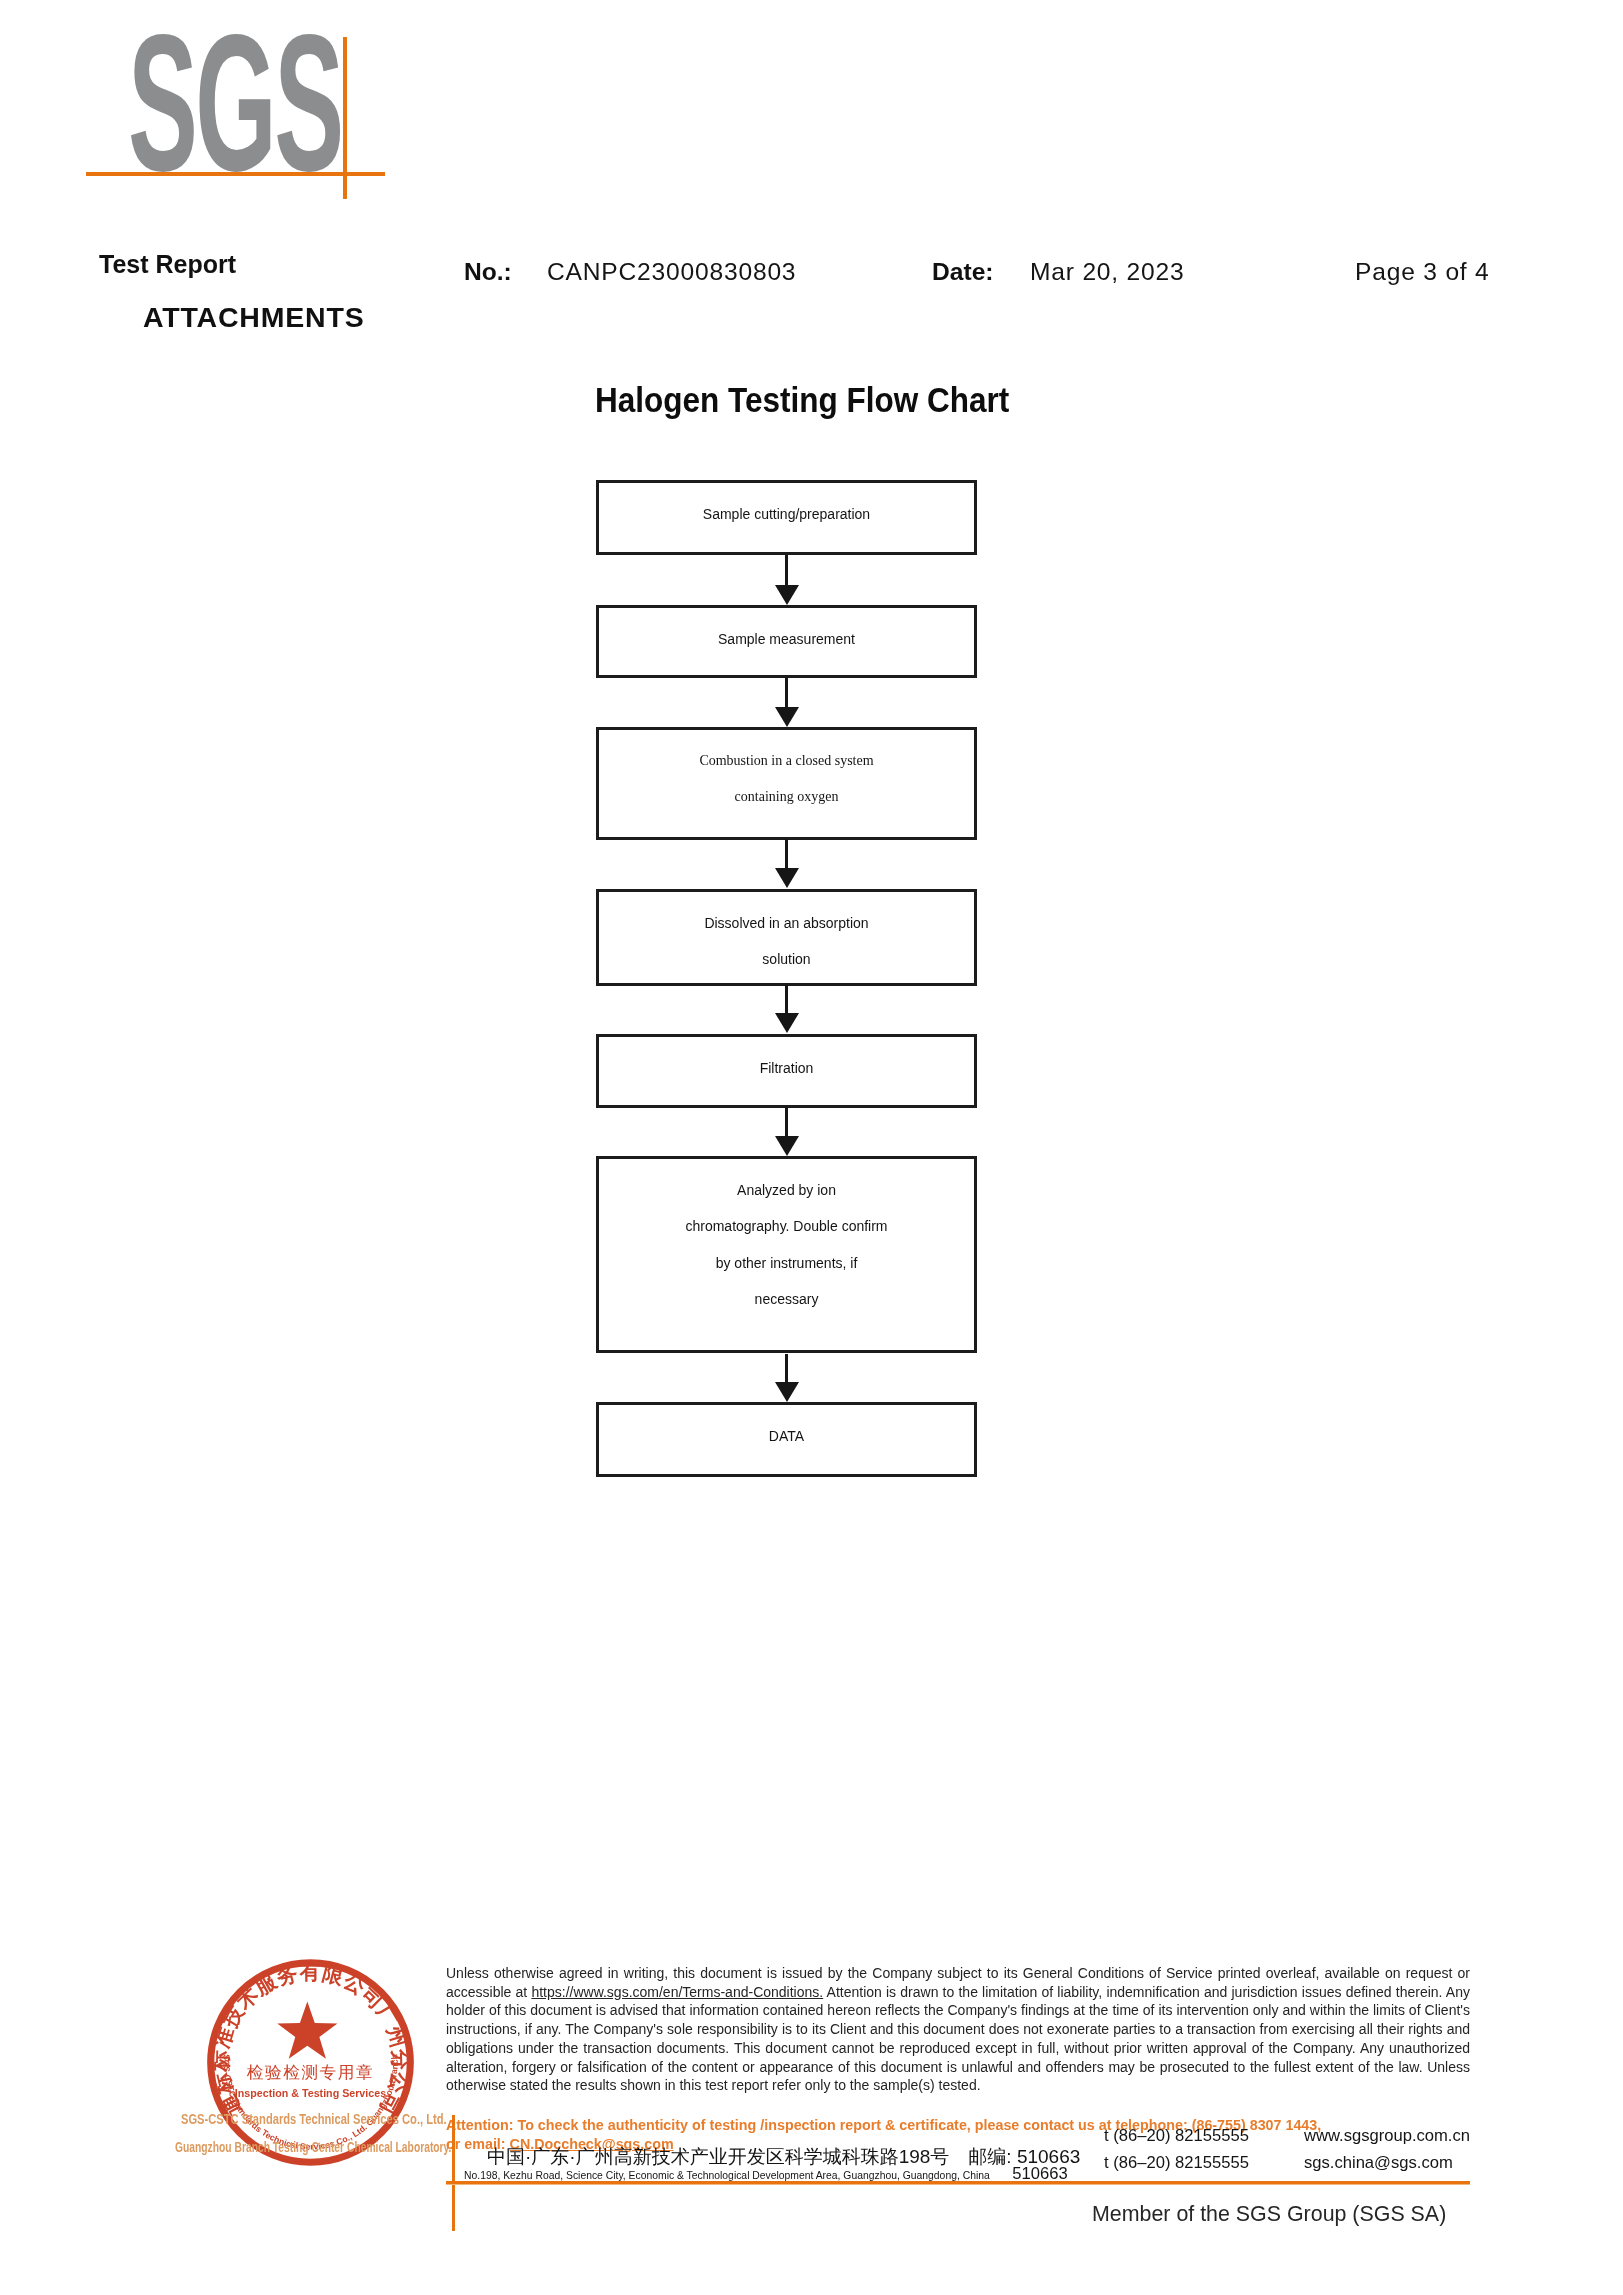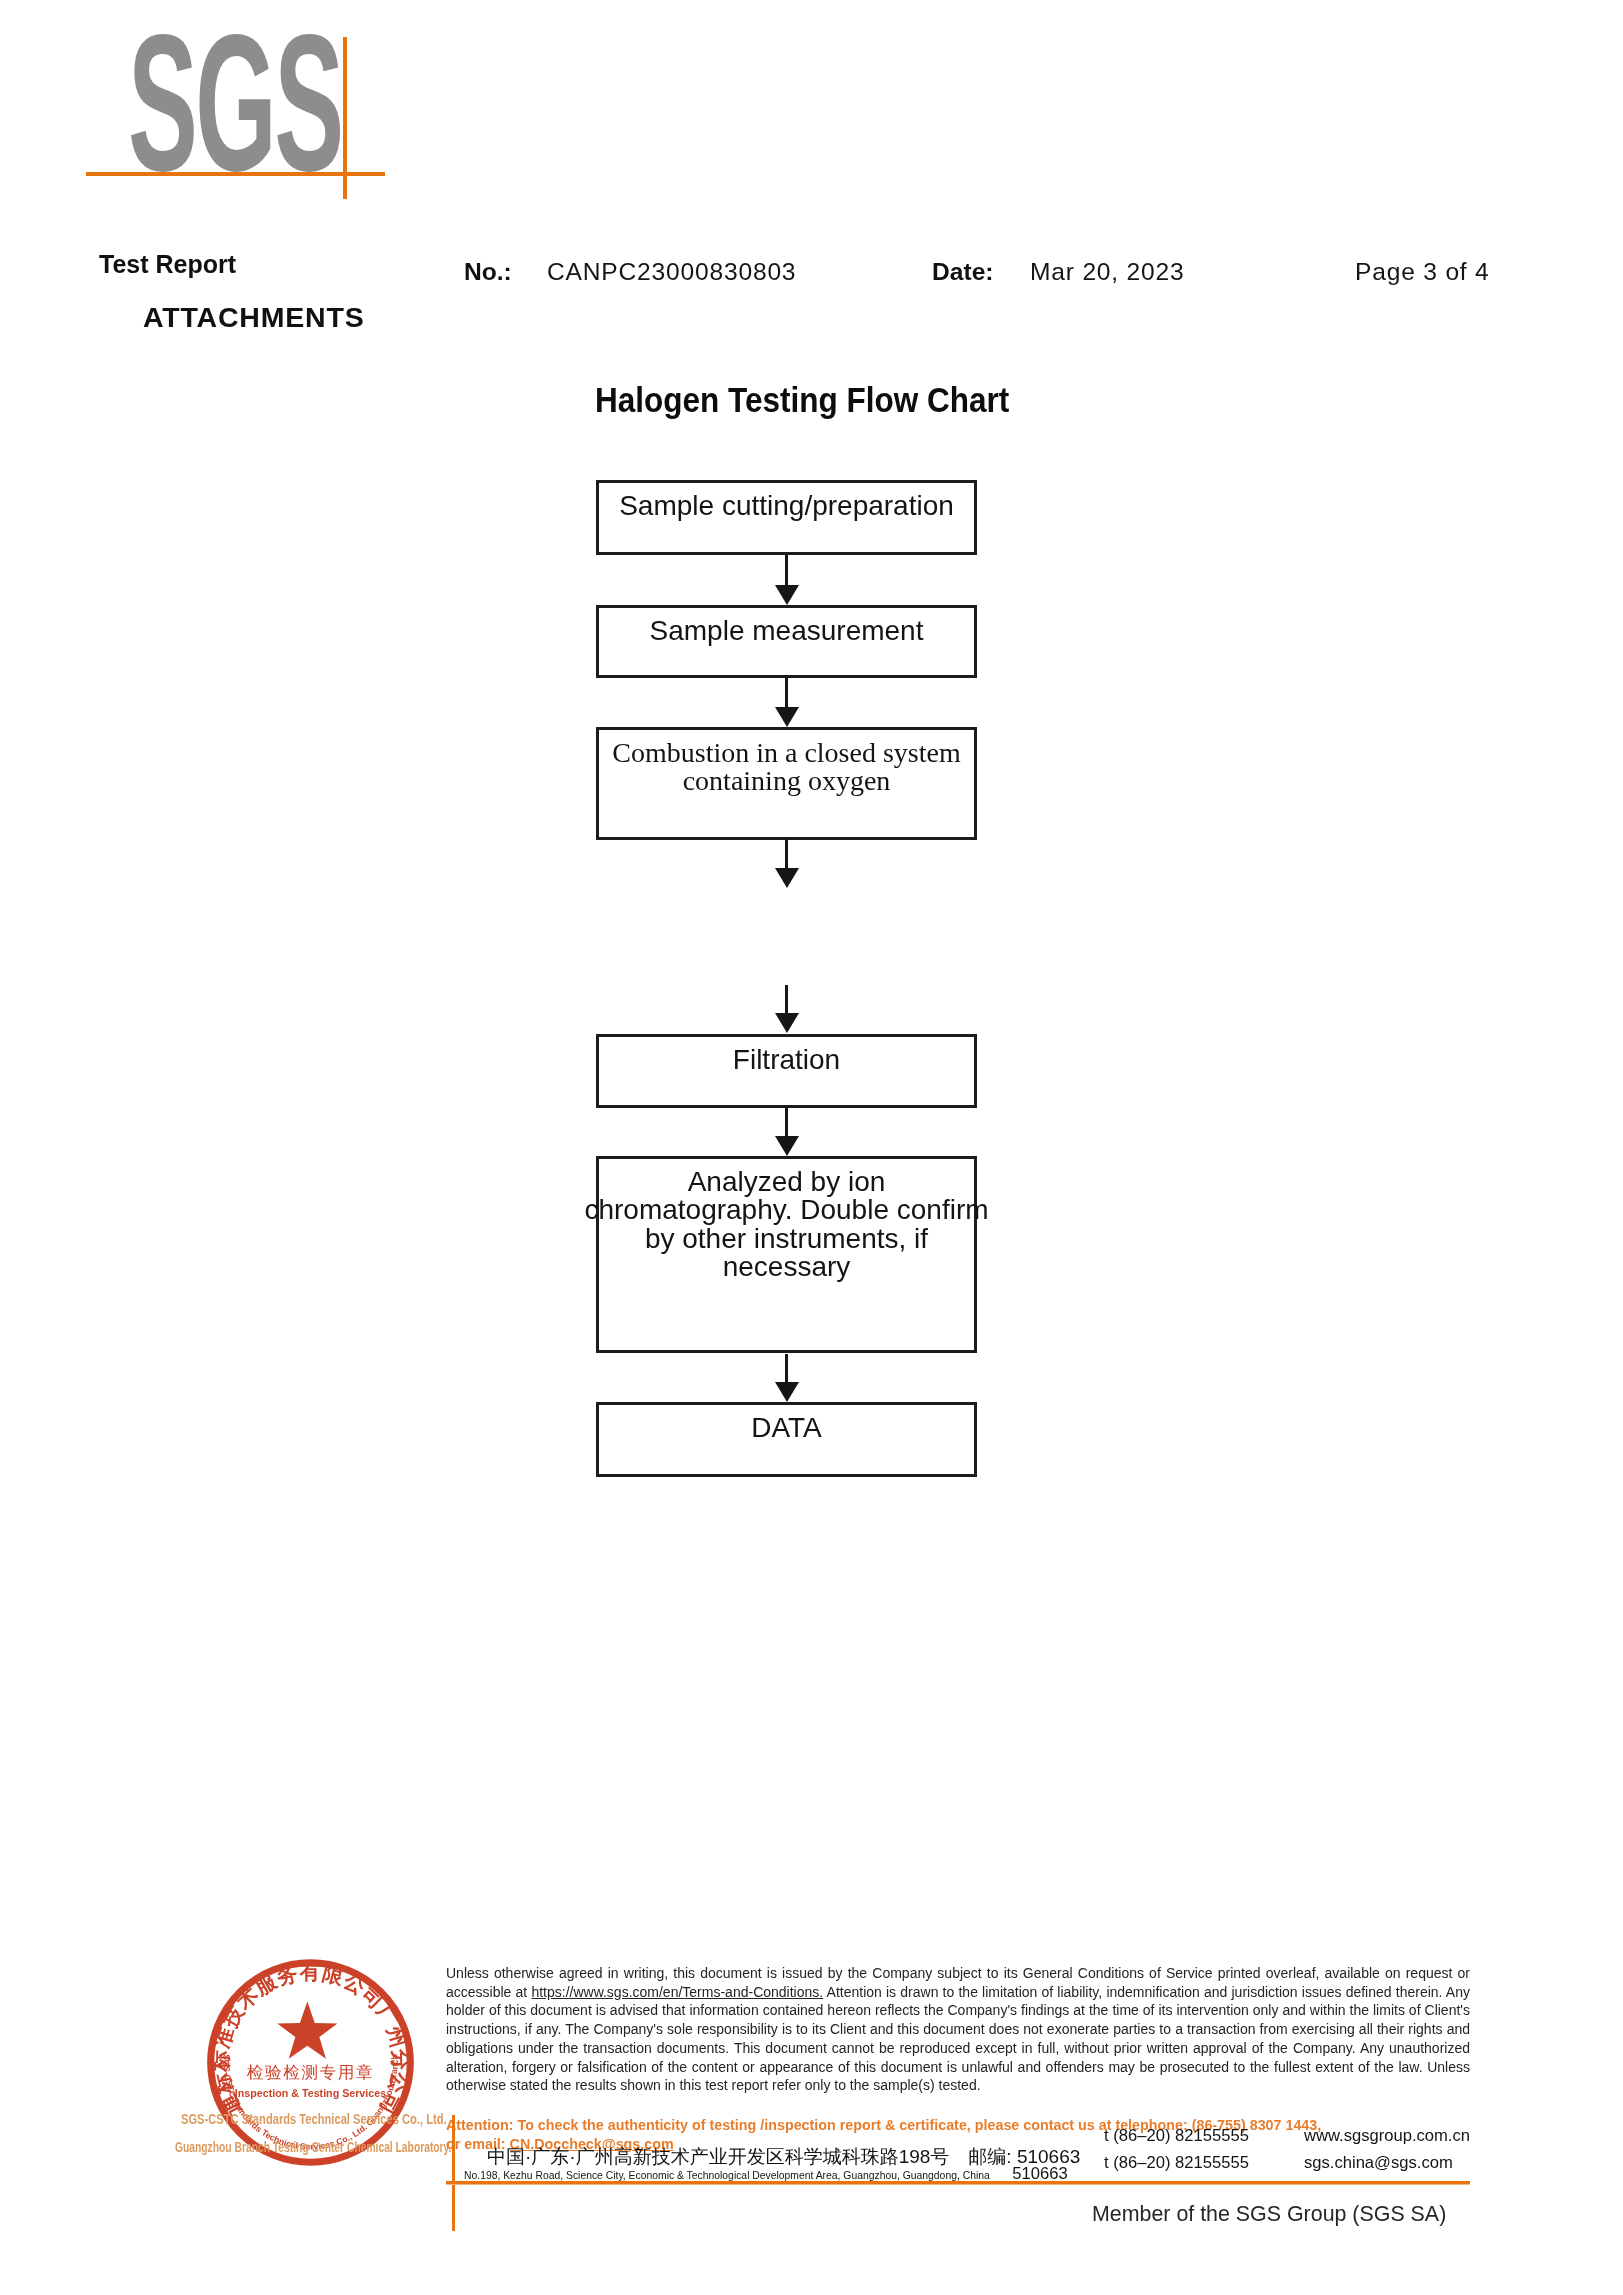--- a/index.html
+++ b/index.html
@@ -26,21 +26,21 @@
   .attach{position:absolute;left:143px;top:301px;font-size:28.5px;font-weight:bold;color:#111;letter-spacing:0.8px;}
   
   .fc-title{
     position:absolute;left:595px;top:380px;font-size:35px;font-weight:bold;color:#0d0d0d;
     white-space:nowrap;transform:scaleX(.9);transform-origin:left top;
   }
   .fbox{
     position:absolute;left:596px;width:381px;border:3.2px solid #1c1c1c;background:#fff;
     box-sizing:border-box;display:flex;flex-direction:column;align-items:center;padding-top:8.7px;
   }
-  .fbox .ln{font-size:28px;line-height:28.5px;color:#141414;text-align:center;white-space:nowrap;}
+  .fbox .ln{font-size:14px;line-height:28.5px;color:#141414;text-align:center;white-space:nowrap;margin-top:8px;}
   .arrow{position:absolute;left:771px;width:32px;}
   .arrow .shaft{position:absolute;left:14.3px;top:0;bottom:17.4px;width:3.2px;background:#161616;}
   .arrow .head{
     position:absolute;left:4px;bottom:0;width:0;height:0;
     border-left:12px solid transparent;border-right:12px solid transparent;border-top:20.6px solid #161616;
   }
   
   .stamp{position:absolute;left:202px;top:1954px;width:217px;height:217px;opacity:.95;}
   .stamp text{font-family:"Liberation Sans","DejaVu Sans",sans-serif;}
   .ov-line{
@@ -109,20 +109,24 @@
 
   <div class="fbox" style="top:727px;height:113px;font-family:Liberation Serif, serif;">
     <div class="ln">Combustion in a closed system</div>
     <div class="ln">containing oxygen</div>
   </div>
   <div class="arrow" style="top:839px;height:49px;">
       <i class="shaft"></i>
       <i class="head"></i>
     </div>
 
+  <div class="fbox" style="top:889px;height:97px;">
+    <div class="ln">Dissolved in an absorption</div>
+    <div class="ln">solution</div>
+  </div>
   <div class="arrow" style="top:985px;height:48px;">
       <i class="shaft"></i>
       <i class="head"></i>
     </div>
 
   <div class="fbox" style="top:1034px;height:74px;">
     <div class="ln">Filtration</div>
   </div>
   <div class="arrow" style="top:1107px;height:49px;">
       <i class="shaft"></i>

